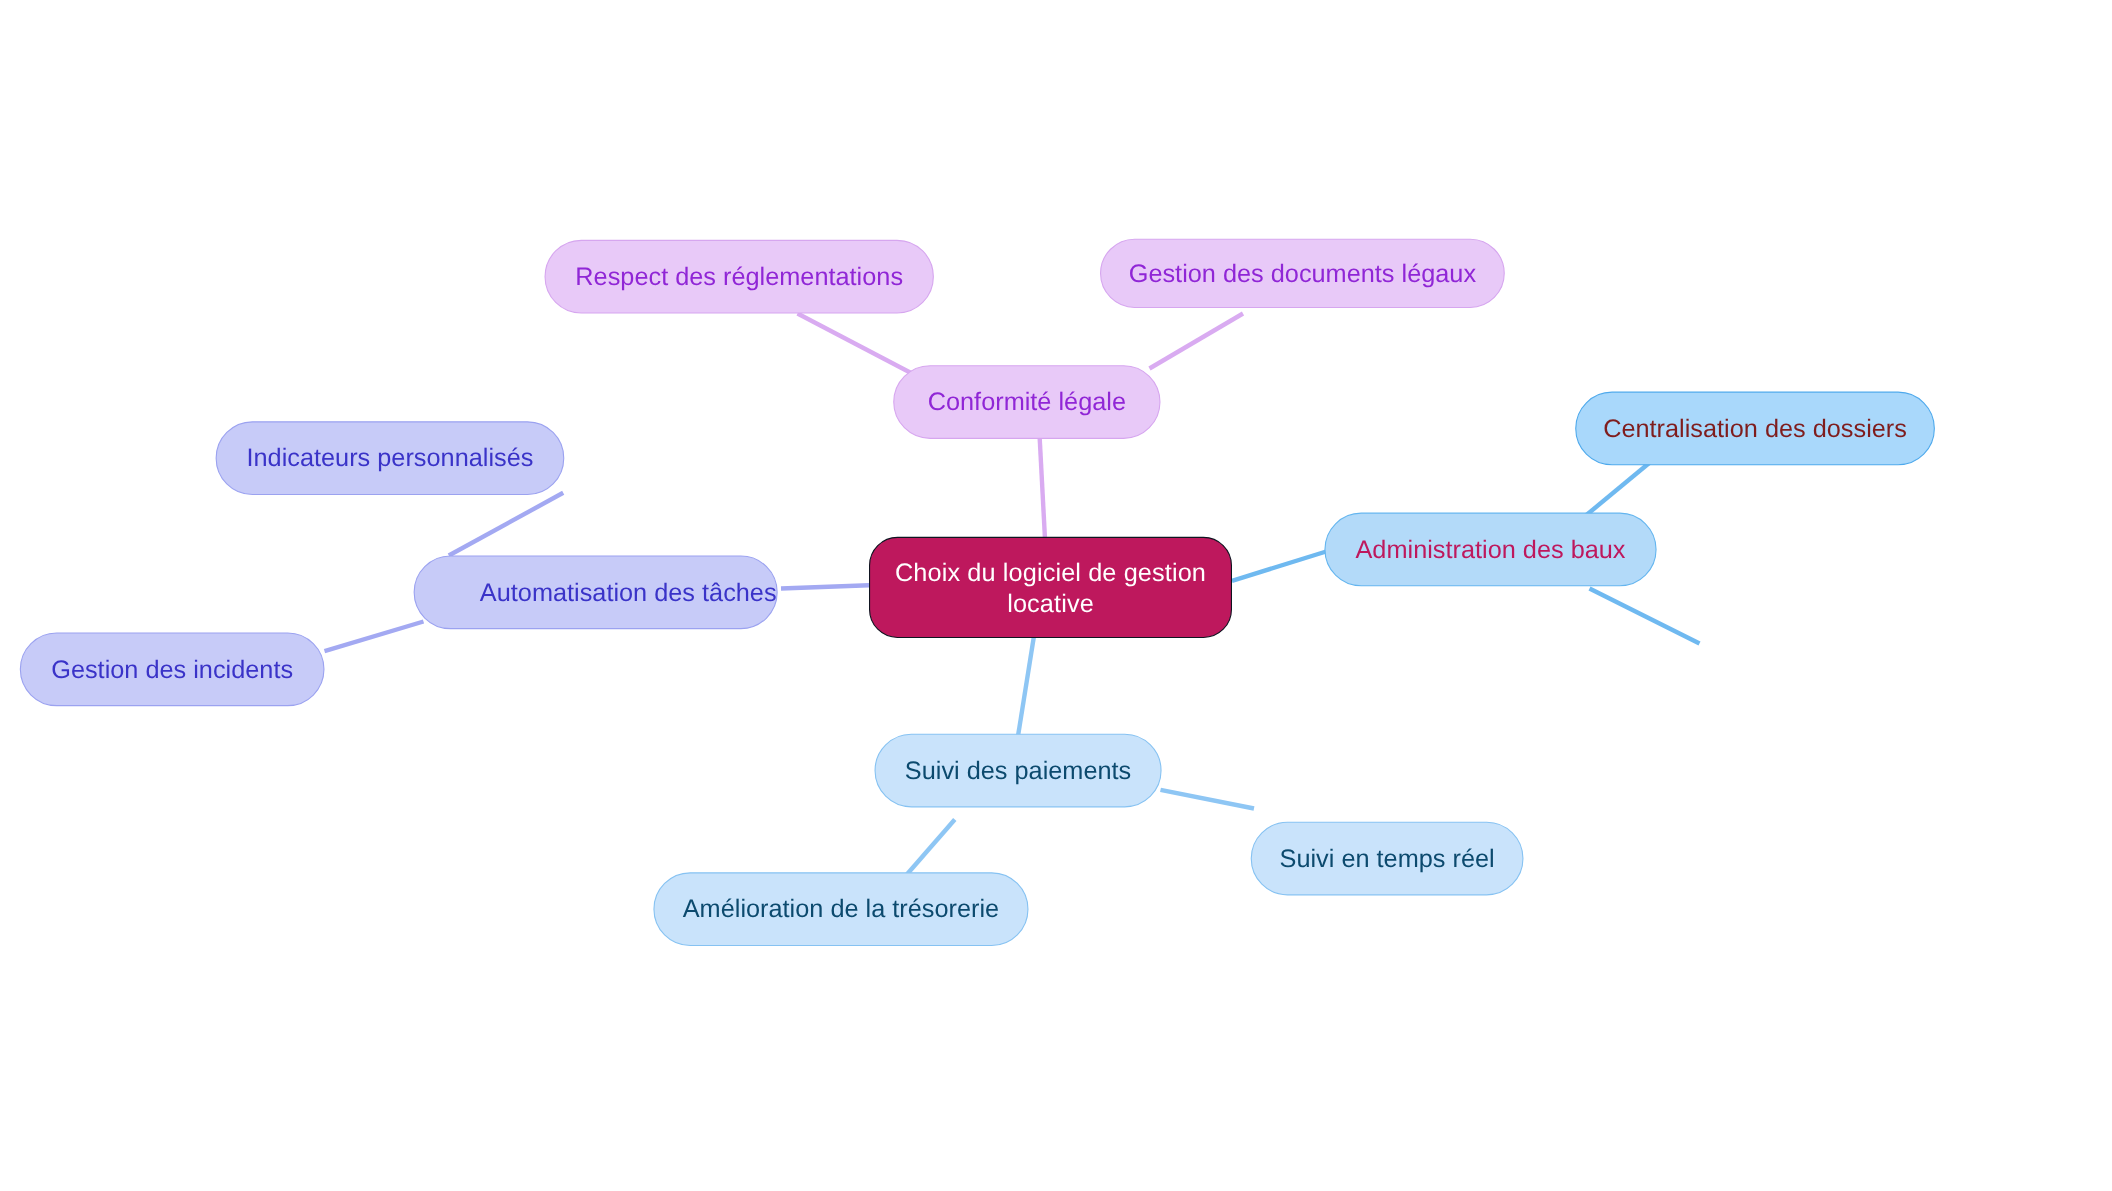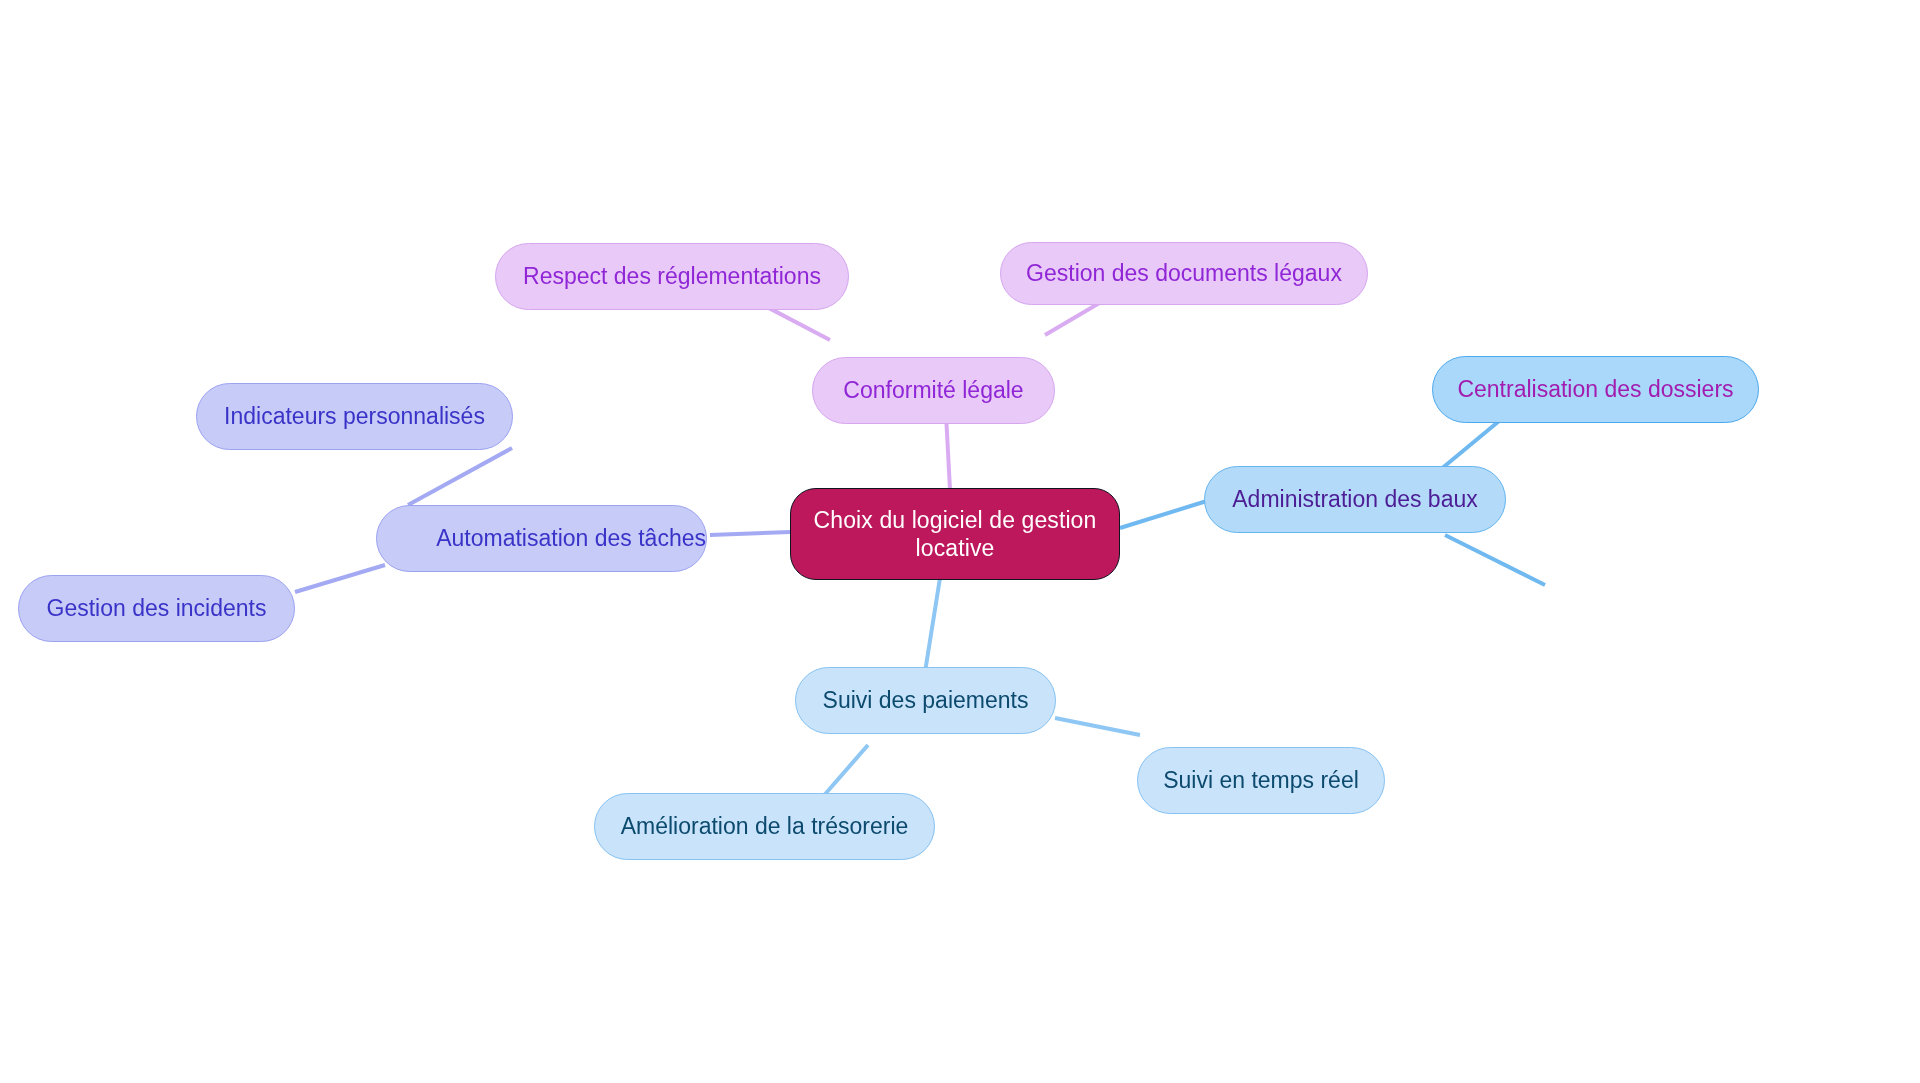--- a/index.html
+++ b/index.html
@@ -44,38 +44,37 @@
     color: #ffffff;
     border-radius: 26px;
     font-size: 23px;
     letter-spacing: .1px;
   }
   .node-purple {
     background: #e8c9f8;
     border-color: #d6a6ef;
     color: #9026d6;
     font-size: 23px;
-    margin-top: 25px;
   }
   .node-blue-mid {
     background: #b3daf9;
     border-color: #64b5ef;
-    color: #4c1d95;
+    color: #be185d;
     font-size: 23px;
   }
   .node-blue-light {
     background: #c9e3fb;
     border-color: #86c2f2;
     color: #0c4a6e;
     font-size: 23px;
   }
   .node-blue-bright {
     background: #a9d8fb;
     border-color: #4ea9ec;
-    color: #a21caf;
+    color: #7f1d1d;
     font-size: 23px;
   }
   .node-indigo {
     background: #c7cbf8;
     border-color: #9ba2f0;
     color: #3a33c8;
     font-size: 23px;
   }
 </style>
 </head>

